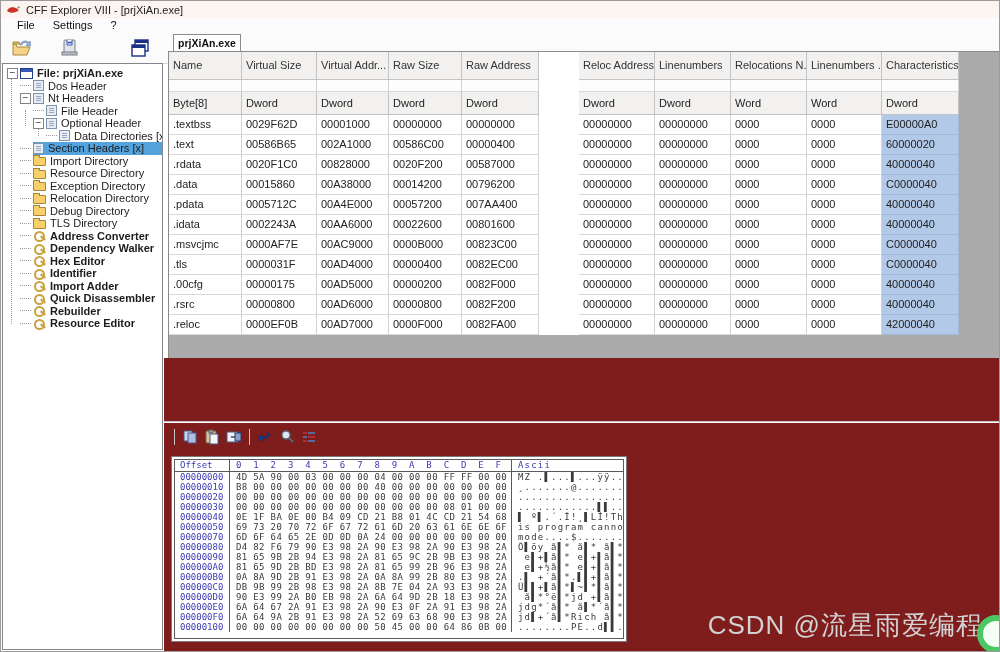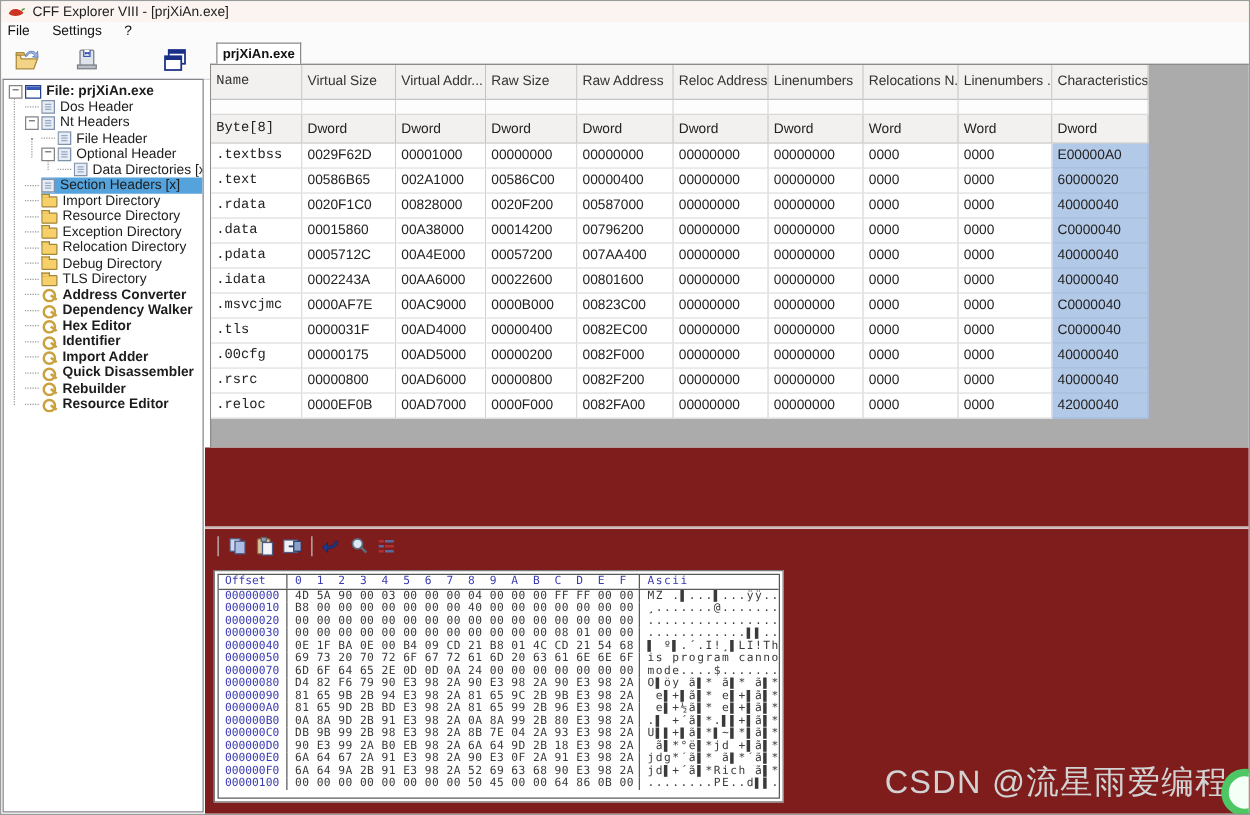--- a/index.html
+++ b/index.html
@@ -5,21 +5,21 @@
   html,body{margin:0;padding:0;}
   body{width:1000px;height:652px;font-family:"Liberation Sans",sans-serif;}
   .window{position:relative;width:1000px;height:652px;background:#fff;overflow:hidden;border:1px solid #9b9b9b;box-sizing:border-box;}
 
   
   .titlebar{position:absolute;left:0;top:0;right:0;height:17px;background:#fcf4f1;display:flex;align-items:center;font-size:11px;color:#222;}
   .app-icon{width:14px;height:11px;margin:0 6px 0 5px;flex:none;}
   
   .menubar{position:absolute;left:0;top:17px;right:0;height:14px;background:#fcfbfb;display:flex;align-items:center;font-size:11px;color:#111;}
   .menu-item{padding:0 9px;cursor:default;}
-  .menu-item:first-child{padding-left:5px;}
+  .menu-item:first-child{padding-left:16px;}
   
   .toolbar{position:absolute;left:0;top:31px;right:0;height:31px;background:#fcfbfb;border-bottom:1px solid #d6d6d6;}
   .tb-icons{position:absolute;left:9px;top:4px;display:flex;align-items:center;}
   .tb-btn{width:24px;height:24px;display:flex;align-items:center;justify-content:center;}
   .tb-gap{width:24px;}
   .tb-gap2{width:46px;}
 
   
   .tree-panel{position:absolute;left:1px;top:62px;width:161px;bottom:1px;background:#fff;border:1px solid #83878d;box-sizing:border-box;z-index:3;font-size:11px;color:#1c1c1c;overflow:hidden;}
   .tree{position:relative;padding-top:3px;}
@@ -49,22 +49,22 @@
   
   .table-area{position:absolute;left:167px;top:50px;width:833px;height:307px;background:#ababab;z-index:2;border-top:1px solid #8b8b8b;border-left:1px solid #8b8b8b;box-sizing:border-box;}
   .grid{width:750px;background:#fff;}
   .trow{display:flex;}
   .cell{box-sizing:border-box;padding:0 4px;border-right:1px solid #d2d2d2;border-bottom:1px solid #d9d9d9;font-size:11px;color:#222;overflow:hidden;white-space:nowrap;background:#fff;}
   .trow.thead .cell{background:#f2f1f0;border-right:1px solid #c3c3c3;border-bottom:1px solid #c3c3c3;height:28px;line-height:27px;color:#333;}
   .trow.tblank .cell{height:12px;background:#fdfdfd;}
   .trow.ttype .cell{background:#f2f1f0;border-right:1px solid #c3c3c3;border-bottom:1px solid #c3c3c3;height:23px;line-height:22px;}
   .trow.tdata .cell{height:20px;line-height:19px;}
   .trow.tdata .cell.char-col{background:#b3c9e8;border-bottom-color:#a4b9d8;border-right-color:#a4b9d8;}
-  .c0{width:73px;flex:none;font-family:Liberation Mono, monospace;} .c1{width:75px;flex:none;} .c2{width:72px;flex:none;}
-  .c3{width:73px;flex:none;} .c4{width:77px;flex:none;} .c5{width:76px;flex:none;}
+  .c0{width:73px;flex:none;} .c1{width:75px;flex:none;} .c2{width:72px;flex:none;}
+  .c3{width:73px;flex:none;} .c4{width:77px;flex:none;} .c5{width:76px;flex:none;margin-left:40px;}
   .c6{width:76px;flex:none;} .c7{width:76px;flex:none;} .c8{width:75px;flex:none;}
   .c9{width:77px;flex:none;}
 
   
   .right-lower{position:absolute;left:163px;top:357px;right:0;bottom:0;background:#7f1d1d;z-index:1;}
   .hsep{position:absolute;left:0;right:0;top:63px;border-top:1px solid #c6c6c6;border-bottom:1px solid #fbfbfb;}
   .hex-toolbar{position:absolute;left:6px;top:70px;display:flex;align-items:center;height:18px;}
   .hx-btn{width:22px;height:18px;display:flex;align-items:center;justify-content:center;}
   .vsep{width:1px;height:16px;background:#c2c2c2;margin:0 4px;}
 

